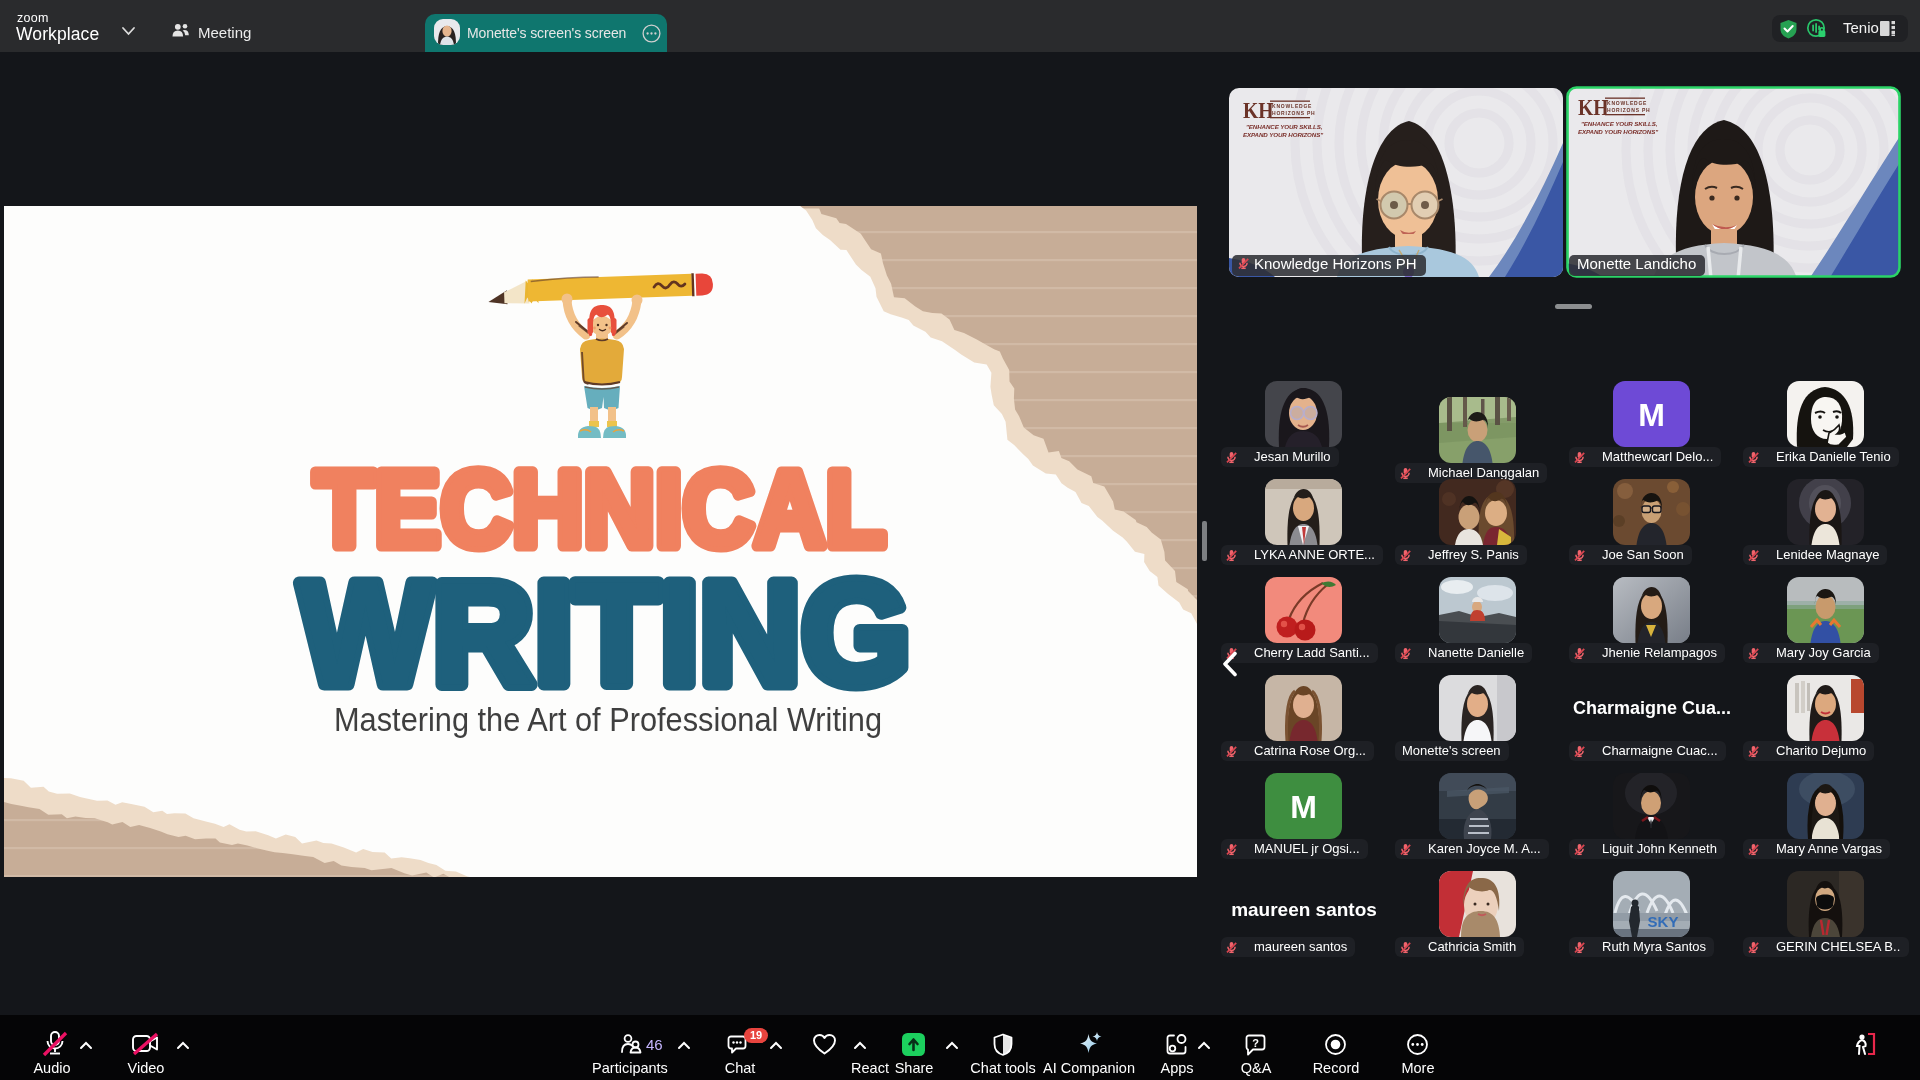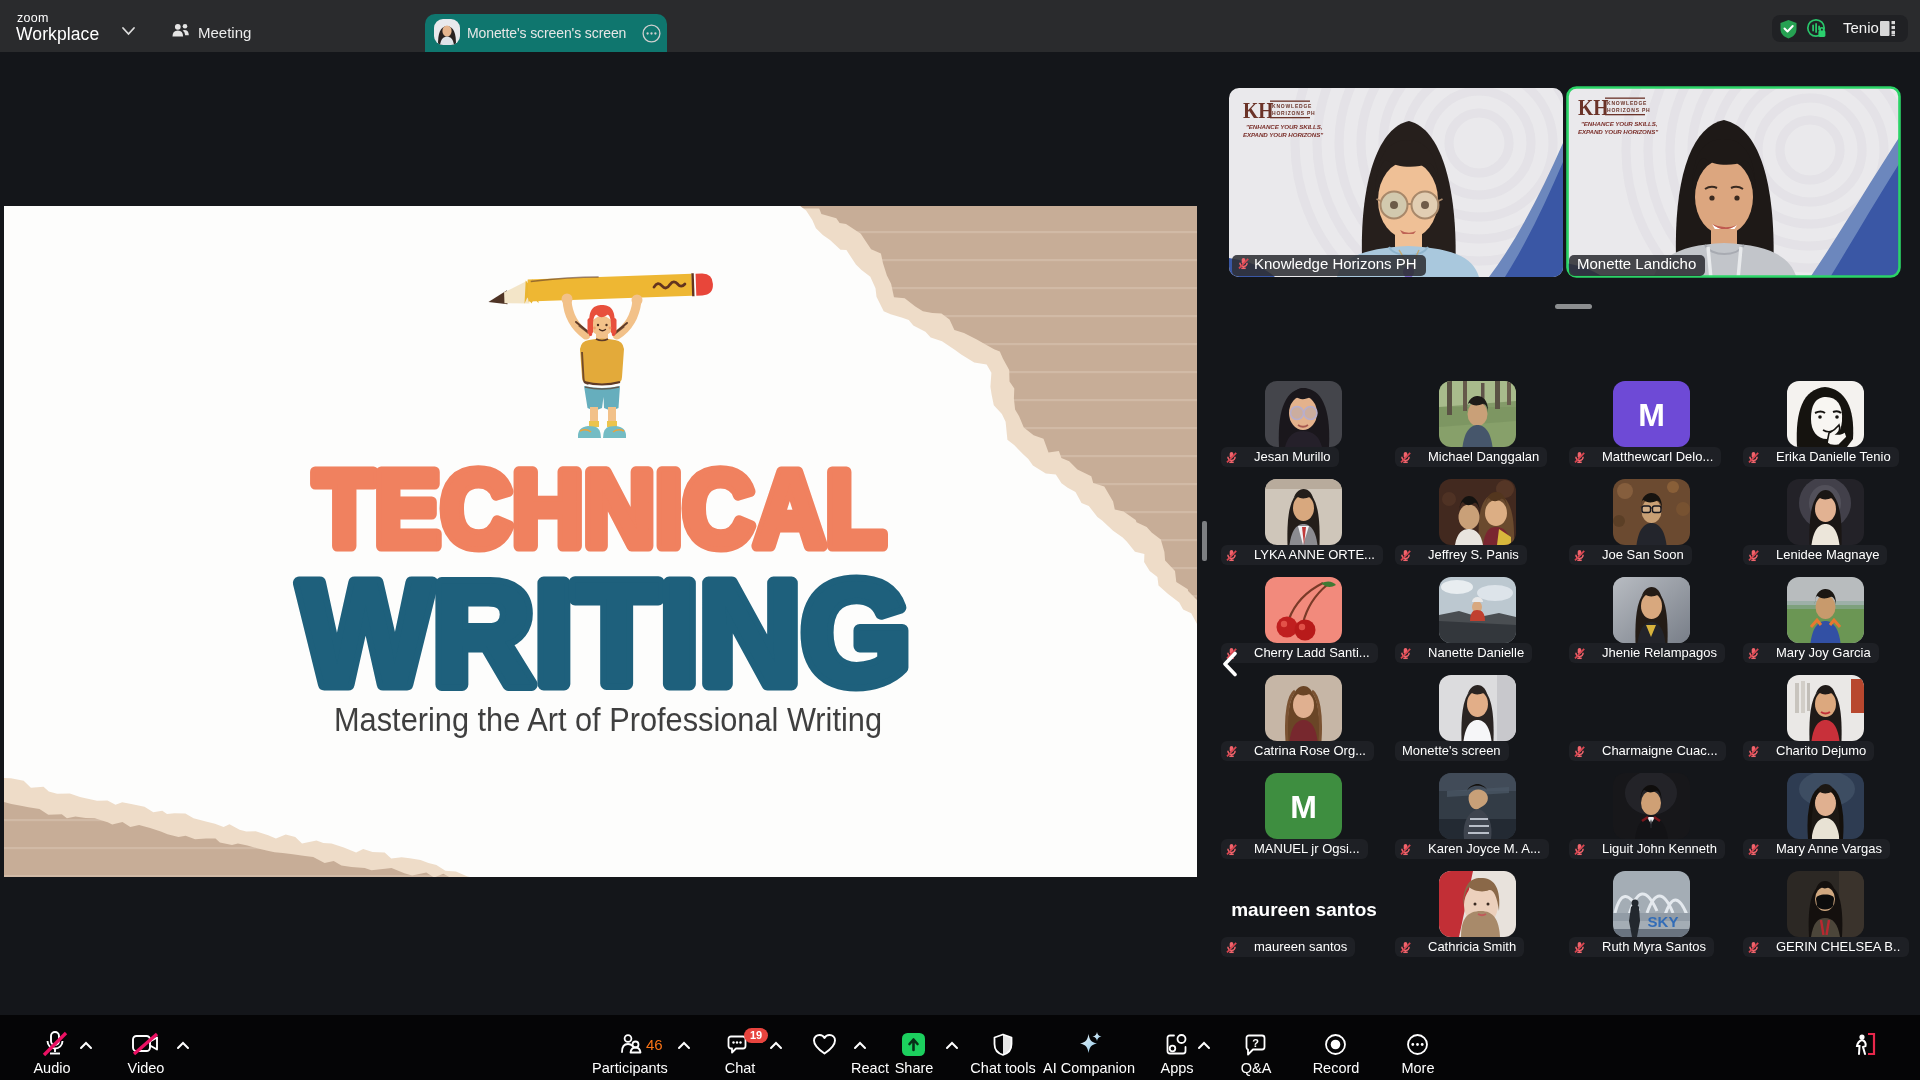--- a/index.html
+++ b/index.html
@@ -272,21 +272,21 @@
       <svg width="13" height="13" viewBox="0 0 13 13" style="flex:none">
         <rect x="4.7" y="1" width="3.6" height="6" rx="1.8" fill="#f0646c"></rect>
         <path d="M2.9,5.8 a3.6,3.6 0 0 0 7.2,0" stroke="#f0646c" stroke-width="1.5" fill="none"></path>
         <line x1="6.5" y1="9.4" x2="6.5" y2="10.9" stroke="#f0646c" stroke-width="1.5"></line>
         <line x1="4.3" y1="11.3" x2="8.7" y2="11.3" stroke="#f0646c" stroke-width="1.5"></line>
         <line x1="2" y1="11.3" x2="11.2" y2="1.9" stroke="#d84550" stroke-width="1.7"></line>
       </svg>
       <span>Jesan Murillo</span>
     </div>
   </div>
-<div class="cell" style="left:1391px;top:381px">
+<div class="cell" style="left:1391px;top:397px">
     <svg class="av" viewBox="0 0 77 66">
       <rect width="77" height="66" fill="#87a06a"></rect>
       <rect x="0" y="0" width="77" height="26" fill="#a8bb8c"></rect>
       <path d="M0,26 L77,20 L77,40 L0,46 Z" fill="#7a9460" opacity=".8"></path>
       <rect x="8" y="0" width="5" height="34" fill="#5a5244"></rect>
       <rect x="24" y="0" width="4" height="30" fill="#65594a"></rect>
       <rect x="56" y="0" width="5" height="28" fill="#5a5244"></rect>
       <rect x="68" y="0" width="4" height="24" fill="#6a5e4e"></rect>
       <rect x="42" y="2" width="3.5" height="26" fill="#60544a"></rect>
       <rect width="77" height="66" fill="none"></rect>
@@ -561,20 +561,21 @@
       <path d="M22.5,66 C21.5,30 26.5,14 38.5,13 C50.5,14 55.5,30 54.5,66 Z" fill="#2a2422"></path>
       <ellipse cx="38.5" cy="29" rx="10.5" ry="13" fill="#e2ae88"></ellipse>
       <path d="M27.5,26 C28.5,13 34.5,10 38.5,10 C43.5,10 48.5,14 49.5,26 C49.5,20 46.5,17 44.5,18 C40.5,20 34.5,20 31.5,17 C29.5,17 27.5,21 27.5,26 Z" fill="#2a2422"></path>
       <path d="M24.5,66 C26.5,50 32.5,45 38.5,45 C44.5,45 50.5,50 52.5,66 Z" fill="#f6f6f8"></path>
     </svg>
     <div class="nl noic">
       <span>Monette's screen</span>
     </div>
   </div>
 <div class="cell" style="left:1565px;top:675px">
+    <div class="bigname" style="font-size:18px;padding-top:0px">Charmaigne  Cua...</div>
     <div class="nl">
       <svg width="13" height="13" viewBox="0 0 13 13" style="flex:none">
         <rect x="4.7" y="1" width="3.6" height="6" rx="1.8" fill="#f0646c"></rect>
         <path d="M2.9,5.8 a3.6,3.6 0 0 0 7.2,0" stroke="#f0646c" stroke-width="1.5" fill="none"></path>
         <line x1="6.5" y1="9.4" x2="6.5" y2="10.9" stroke="#f0646c" stroke-width="1.5"></line>
         <line x1="4.3" y1="11.3" x2="8.7" y2="11.3" stroke="#f0646c" stroke-width="1.5"></line>
         <line x1="2" y1="11.3" x2="11.2" y2="1.9" stroke="#d84550" stroke-width="1.7"></line>
       </svg>
       <span>Charmaigne Cuac...</span>
     </div>
@@ -784,21 +785,21 @@
 <svg class="chev" style="left:175px;top:1038px" viewBox="0 0 16 16">
     <path d="M3,10 L8,5 L13,10" stroke="#fff" stroke-width="2" fill="none" stroke-linecap="round"></path>
   </svg>
 <div class="tbl" style="left:146px">Video</div>
 <svg class="abs" style="left:620px;top:1033px" width="22" height="22" viewBox="0 0 22 22">
   <circle cx="8" cy="5.5" r="3.4" stroke="#fff" stroke-width="1.8" fill="none"></circle>
   <path d="M2,19 C2,13.5 4.5,11 8,11 C10,11 11.5,11.8 12.5,13" stroke="#fff" stroke-width="1.8" fill="none" stroke-linecap="round"></path>
   <circle cx="15.5" cy="11.5" r="3" stroke="#fff" stroke-width="1.8" fill="none"></circle>
   <path d="M10.5,19.5 C11,16 13,14.5 15.5,14.5 C18,14.5 20,16 20.5,19.5 Z" stroke="#fff" stroke-width="1.8" fill="none" stroke-linejoin="round"></path>
 </svg>
-<div class="abs" style="left:646px;top:1036px;color:#f97316;font-size:15px">46</div>
+<div class="abs" style="left:646px;top:1036px;color:#c4b5fd;font-size:15px">46</div>
 <svg class="chev" style="left:676px;top:1038px" viewBox="0 0 16 16">
     <path d="M3,10 L8,5 L13,10" stroke="#fff" stroke-width="2" fill="none" stroke-linecap="round"></path>
   </svg>
 <div class="tbl" style="left:630px">Participants</div>
 <svg class="abs" style="left:727px;top:1034px" width="22" height="22" viewBox="0 0 22 22">
   <path d="M4,2.5 h12 a2.5,2.5 0 0 1 2.5,2.5 v7 a2.5,2.5 0 0 1 -2.5,2.5 h-7 l-4,4 v-4 h-1 a2.5,2.5 0 0 1 -2.5,-2.5 v-7 a2.5,2.5 0 0 1 2.5,-2.5 Z" stroke="#fff" stroke-width="1.8" fill="none" stroke-linejoin="round"></path>
   <circle cx="6.5" cy="8.5" r="1.2" fill="#fff"></circle>
     <circle cx="10" cy="8.5" r="1.2" fill="#fff"></circle>
     <circle cx="13.5" cy="8.5" r="1.2" fill="#fff"></circle>
 </svg>

